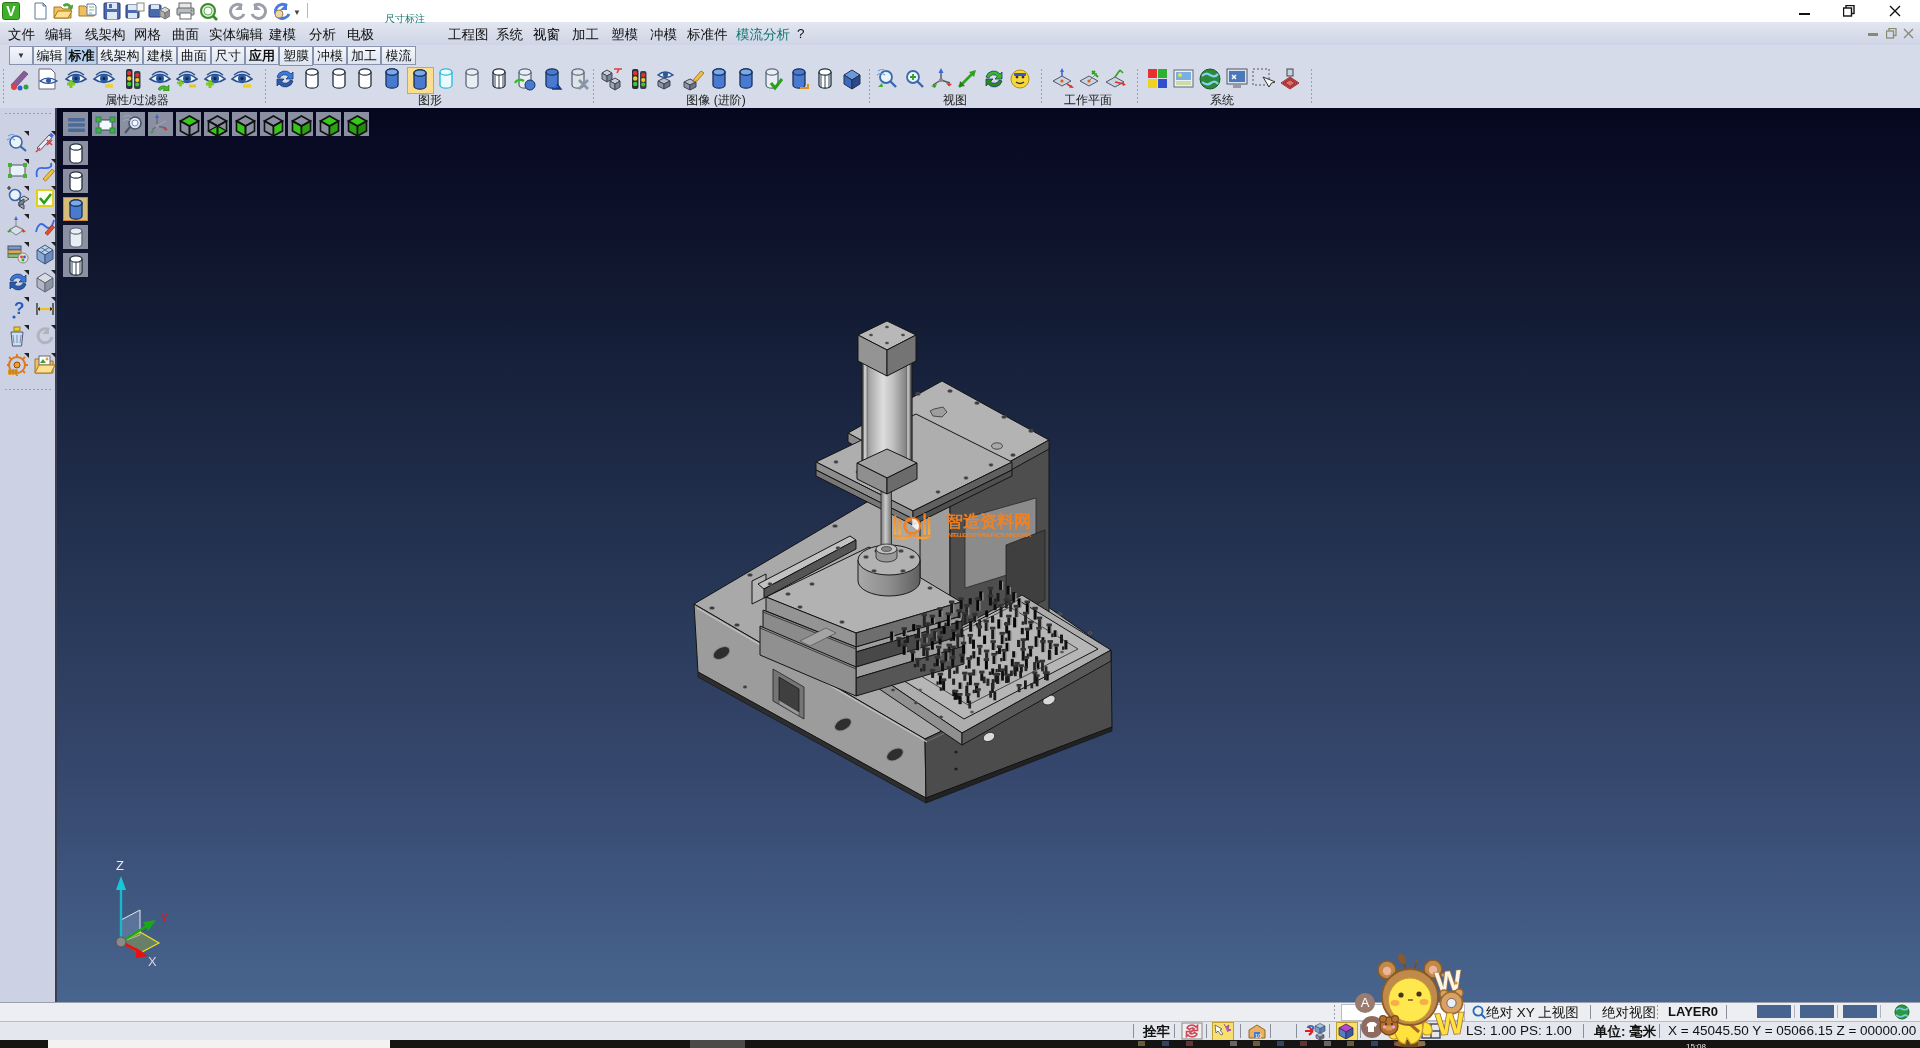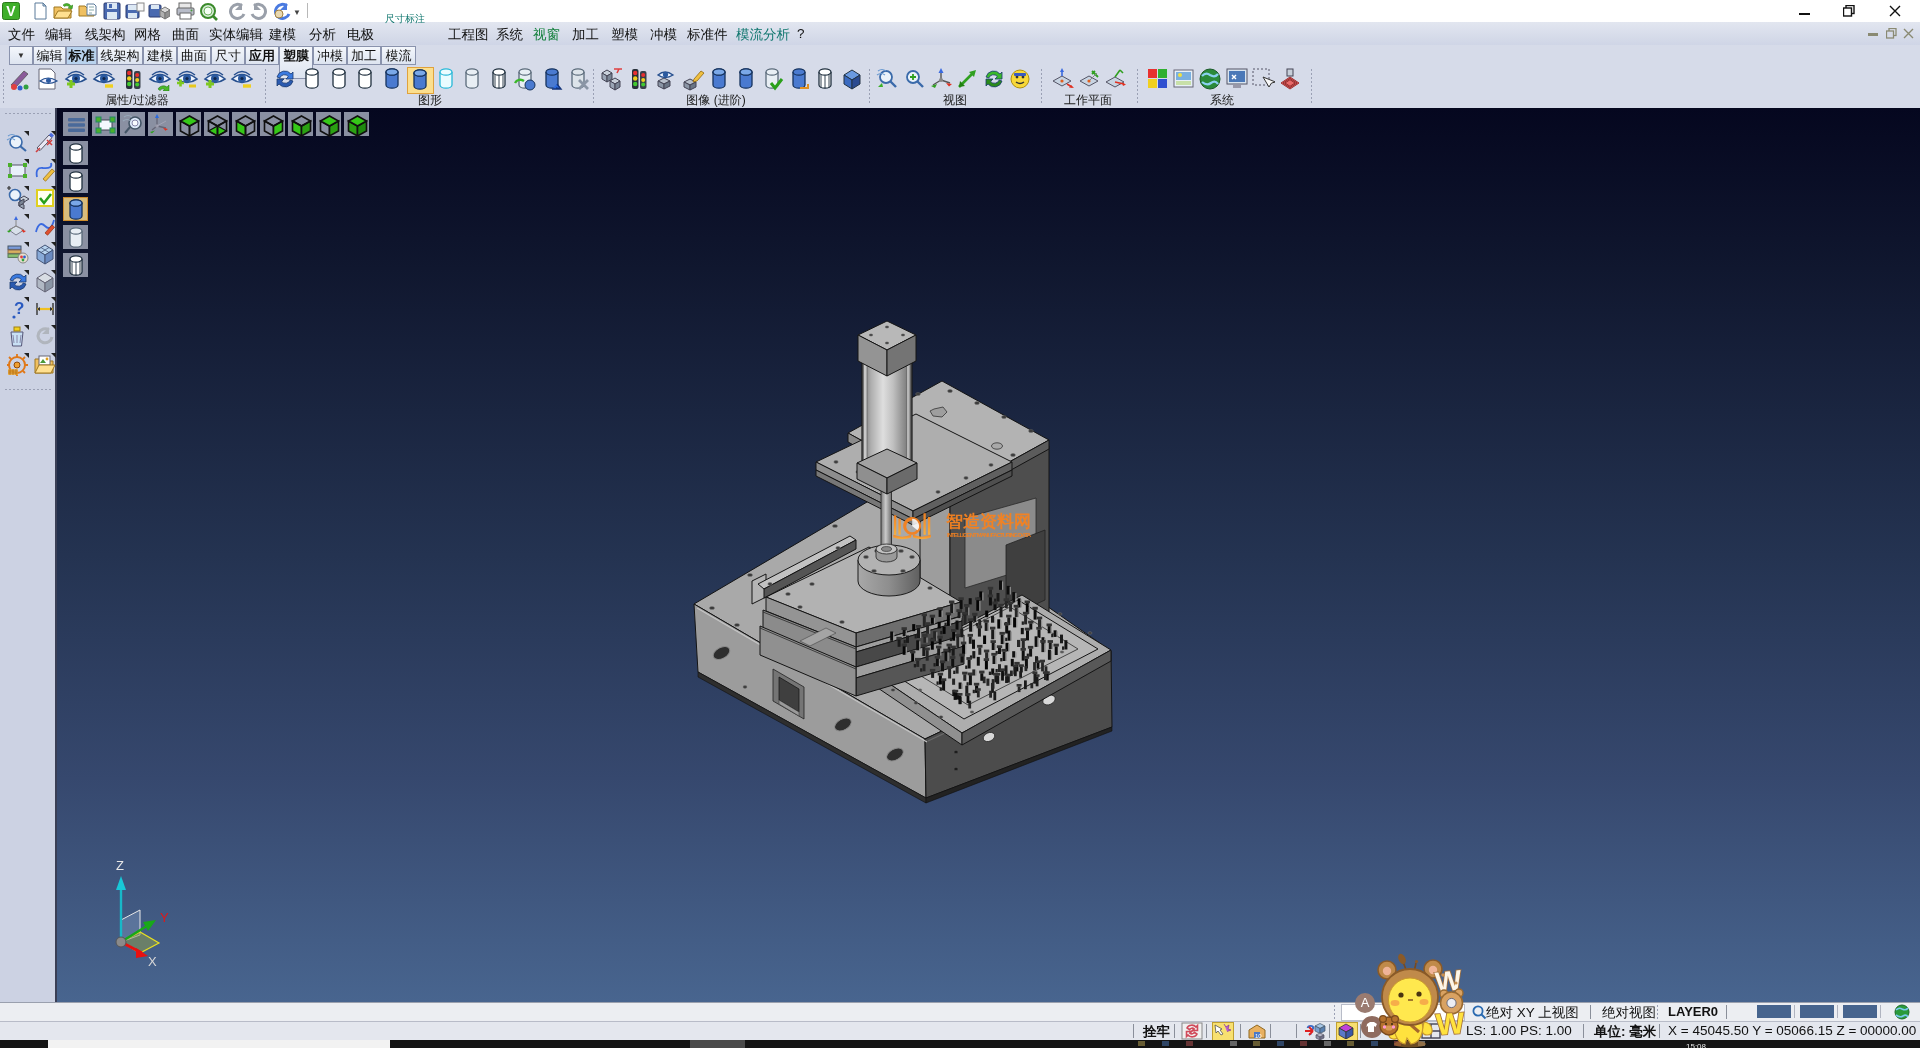--- a/index.html
+++ b/index.html
@@ -86,21 +86,21 @@
 <div style="position:absolute;left:85px;top:26px;font-size:13.5px;color:#111;white-space:nowrap">线架构</div>
 <div style="position:absolute;left:134px;top:26px;font-size:13.5px;color:#111;white-space:nowrap">网格</div>
 <div style="position:absolute;left:172px;top:26px;font-size:13.5px;color:#111;white-space:nowrap">曲面</div>
 <div style="position:absolute;left:209px;top:26px;font-size:13.5px;color:#111;white-space:nowrap">实体编辑</div>
 <div style="position:absolute;left:269px;top:26px;font-size:13.5px;color:#111;white-space:nowrap">建模</div>
 <div style="position:absolute;left:309px;top:26px;font-size:13.5px;color:#111;white-space:nowrap">分析</div>
 <div style="position:absolute;left:347px;top:26px;font-size:13.5px;color:#111;white-space:nowrap">电极</div>
 <div style="position:absolute;left:385px;top:12px;font-size:10px;color:#0f766e;white-space:nowrap">尺寸标注</div>
 <div style="position:absolute;left:448px;top:26px;font-size:13.5px;color:#111;white-space:nowrap">工程图</div>
 <div style="position:absolute;left:496px;top:26px;font-size:13.5px;color:#111;white-space:nowrap">系统</div>
-<div style="position:absolute;left:533px;top:26px;font-size:13.5px;color:#15803d;white-space:nowrap">视窗</div>
+<div style="position:absolute;left:533px;top:26px;font-size:13.5px;color:#000000;white-space:nowrap">视窗</div>
 <div style="position:absolute;left:572px;top:26px;font-size:13.5px;color:#111;white-space:nowrap">加工</div>
 <div style="position:absolute;left:611px;top:26px;font-size:13.5px;color:#111;white-space:nowrap">塑模</div>
 <div style="position:absolute;left:650px;top:26px;font-size:13.5px;color:#111;white-space:nowrap">冲模</div>
 <div style="position:absolute;left:687px;top:26px;font-size:13.5px;color:#111;white-space:nowrap">标准件</div>
 <div style="position:absolute;left:736px;top:26px;font-size:13.5px;color:#0f766e;white-space:nowrap">模流分析</div>
 <div style="position:absolute;left:797px;top:26px;font-size:13.5px;color:#111;white-space:nowrap">?</div>
 <div style="position:absolute;left:1868px;top:33px;width:10px;height:3px;background:#8a8a72"></div>
 <svg width="11" height="11" viewBox="0 0 11 11" style="position:absolute;left:1886px;top:28px">
     <rect x="3" y="0.5" width="7" height="7" fill="none" stroke="#8a8a72" stroke-width="1.3"></rect>
     <rect x="0.5" y="3" width="7" height="7" fill="#d6dbe9" stroke="#8a8a72" stroke-width="1.3"></rect>
@@ -109,21 +109,21 @@
     <path d="M1 1 L10 10 M10 1 L1 10" stroke="#8a8a72" stroke-width="1.4"></path>
   </svg>
 <div style="position:absolute;left:9px;top:46px;width:24px;height:19px;border:1px solid #8a93ad;background:linear-gradient(#f4f7fc,#dde4f0);box-sizing:border-box;text-align:center;font-size:8px;color:#333;line-height:17px">▼</div>
 <div style="position:absolute;left:33px;top:46px;width:33px;height:19px;border:1px solid #8a93ad;background:linear-gradient(#f4f7fc,#dde4f0);box-sizing:border-box;text-align:center;font-size:13px;font-weight:normal;color:#111;line-height:17px;white-space:nowrap">编辑</div>
 <div style="position:absolute;left:66px;top:46px;width:31px;height:19px;border:1px solid #8a93ad;background:#b9d3ee;box-sizing:border-box;text-align:center;font-size:13px;font-weight:bold;color:#111;line-height:17px;white-space:nowrap">标准</div>
 <div style="position:absolute;left:97px;top:46px;width:46px;height:19px;border:1px solid #8a93ad;background:linear-gradient(#f4f7fc,#dde4f0);box-sizing:border-box;text-align:center;font-size:13px;font-weight:normal;color:#111;line-height:17px;white-space:nowrap">线架构</div>
 <div style="position:absolute;left:143px;top:46px;width:34px;height:19px;border:1px solid #8a93ad;background:linear-gradient(#f4f7fc,#dde4f0);box-sizing:border-box;text-align:center;font-size:13px;font-weight:normal;color:#111;line-height:17px;white-space:nowrap">建模</div>
 <div style="position:absolute;left:177px;top:46px;width:34px;height:19px;border:1px solid #8a93ad;background:linear-gradient(#f4f7fc,#dde4f0);box-sizing:border-box;text-align:center;font-size:13px;font-weight:normal;color:#111;line-height:17px;white-space:nowrap">曲面</div>
 <div style="position:absolute;left:211px;top:46px;width:34px;height:19px;border:1px solid #8a93ad;background:linear-gradient(#f4f7fc,#dde4f0);box-sizing:border-box;text-align:center;font-size:13px;font-weight:normal;color:#111;line-height:17px;white-space:nowrap">尺寸</div>
 <div style="position:absolute;left:245px;top:46px;width:34px;height:19px;border:1px solid #8a93ad;background:linear-gradient(#f4f7fc,#dde4f0);box-sizing:border-box;text-align:center;font-size:13px;font-weight:bold;color:#111;line-height:17px;white-space:nowrap">应用</div>
-<div style="position:absolute;left:279px;top:46px;width:34px;height:33px;border:1px solid #8a93ad;background:linear-gradient(#f4f7fc,#dde4f0);box-sizing:border-box;text-align:center;font-size:13px;font-weight:bold;color:#111;line-height:17px;white-space:nowrap">塑膜</div>
+<div style="position:absolute;left:279px;top:46px;width:34px;height:20px;border:1px solid #8a93ad;background:linear-gradient(#f4f7fc,#dde4f0);box-sizing:border-box;text-align:center;font-size:13px;font-weight:normal;color:#111;line-height:17px;white-space:nowrap">塑膜</div>
 <div style="position:absolute;left:313px;top:46px;width:34px;height:19px;border:1px solid #8a93ad;background:linear-gradient(#f4f7fc,#dde4f0);box-sizing:border-box;text-align:center;font-size:13px;font-weight:normal;color:#111;line-height:17px;white-space:nowrap">冲模</div>
 <div style="position:absolute;left:347px;top:46px;width:34px;height:19px;border:1px solid #8a93ad;background:linear-gradient(#f4f7fc,#dde4f0);box-sizing:border-box;text-align:center;font-size:13px;font-weight:normal;color:#111;line-height:17px;white-space:nowrap">加工</div>
 <div style="position:absolute;left:381px;top:46px;width:35px;height:19px;border:1px solid #8a93ad;background:linear-gradient(#f4f7fc,#dde4f0);box-sizing:border-box;text-align:center;font-size:13px;font-weight:normal;color:#111;line-height:17px;white-space:nowrap">模流</div>
 <div class="dots" style="left:2px;top:68px;height:36px"></div>
 <div style="position:absolute;left:8px;top:67px;width:25px;height:25px;"><svg width="24" height="24" viewBox="0 0 24 24" style="">
       <path d="M3 18 L16 4 l4 3 L8 20 Z" fill="#8a5a9a" stroke="#555" stroke-width="0.8"></path>
       <circle cx="6" cy="20" r="3" fill="#e04040"></circle>
       <circle cx="12" cy="21" r="2.5" fill="#3060d0"></circle>
       <circle cx="18" cy="20" r="2.5" fill="#30a040"></circle>
     </svg></div>

